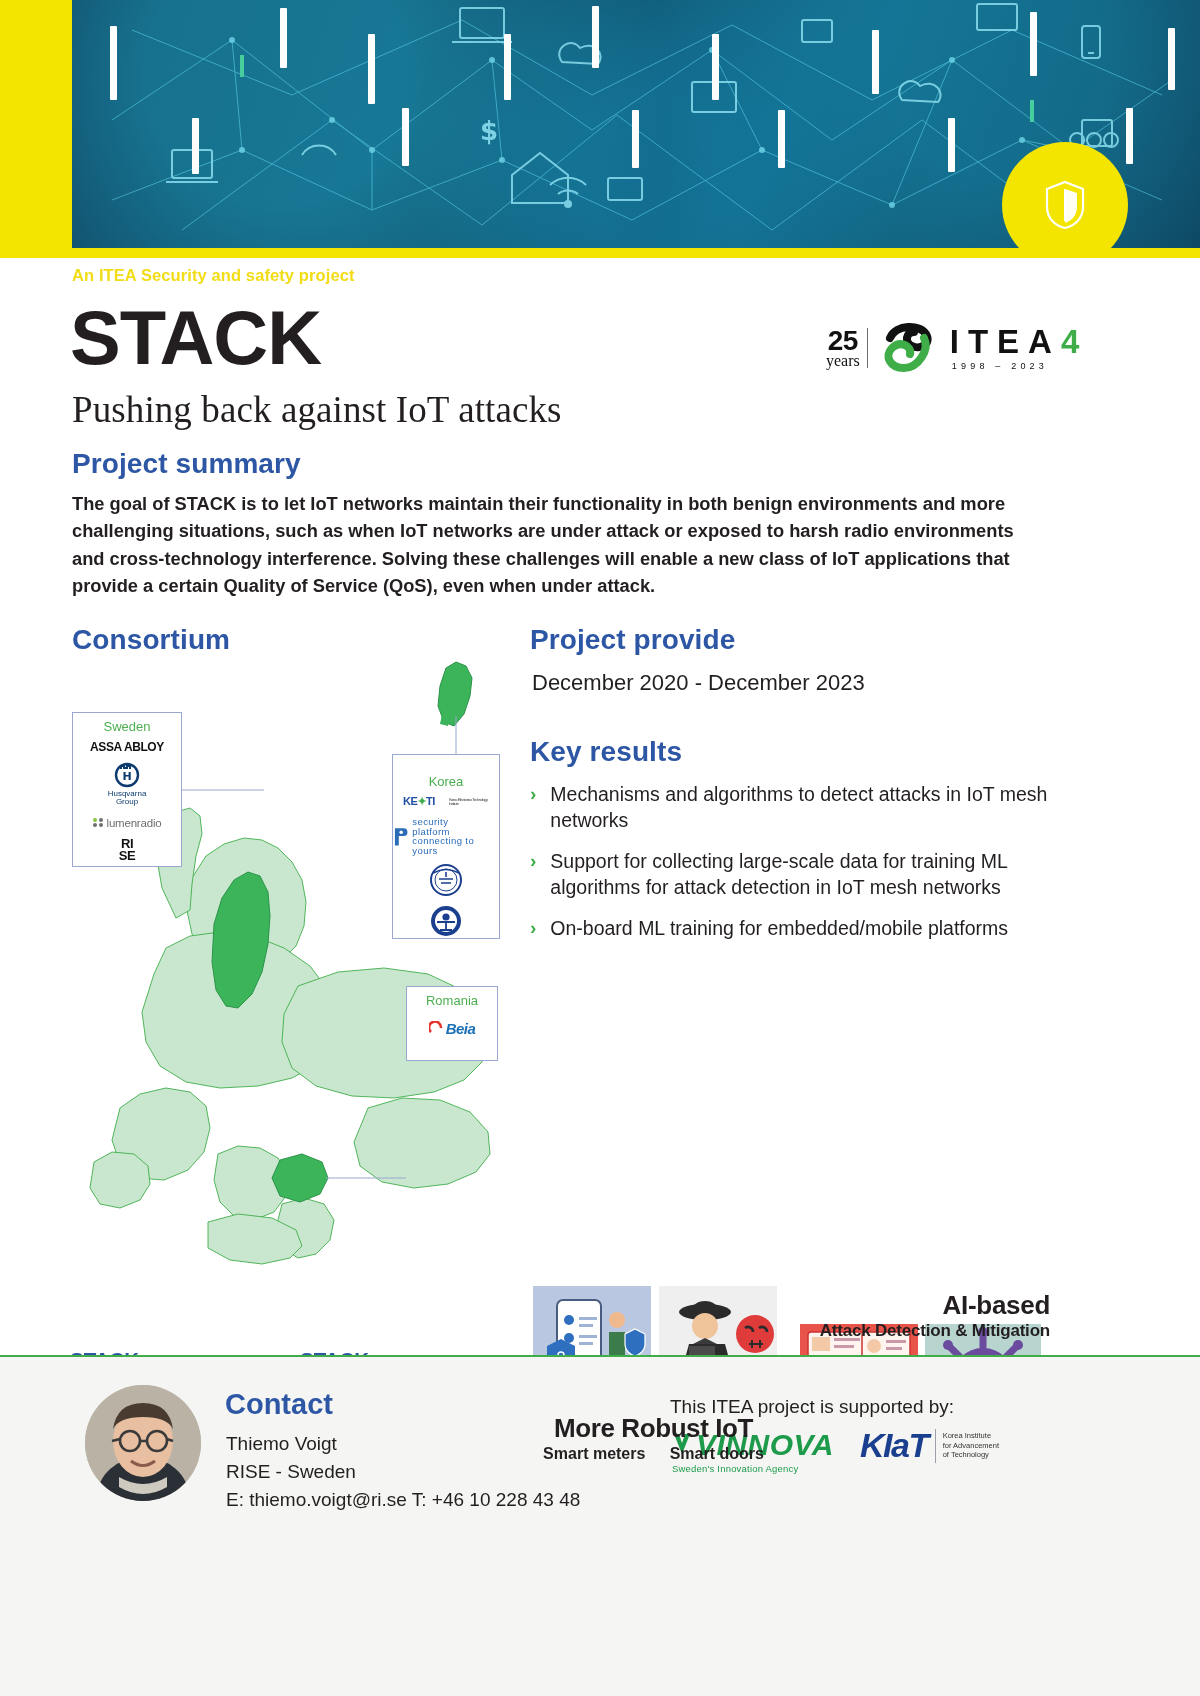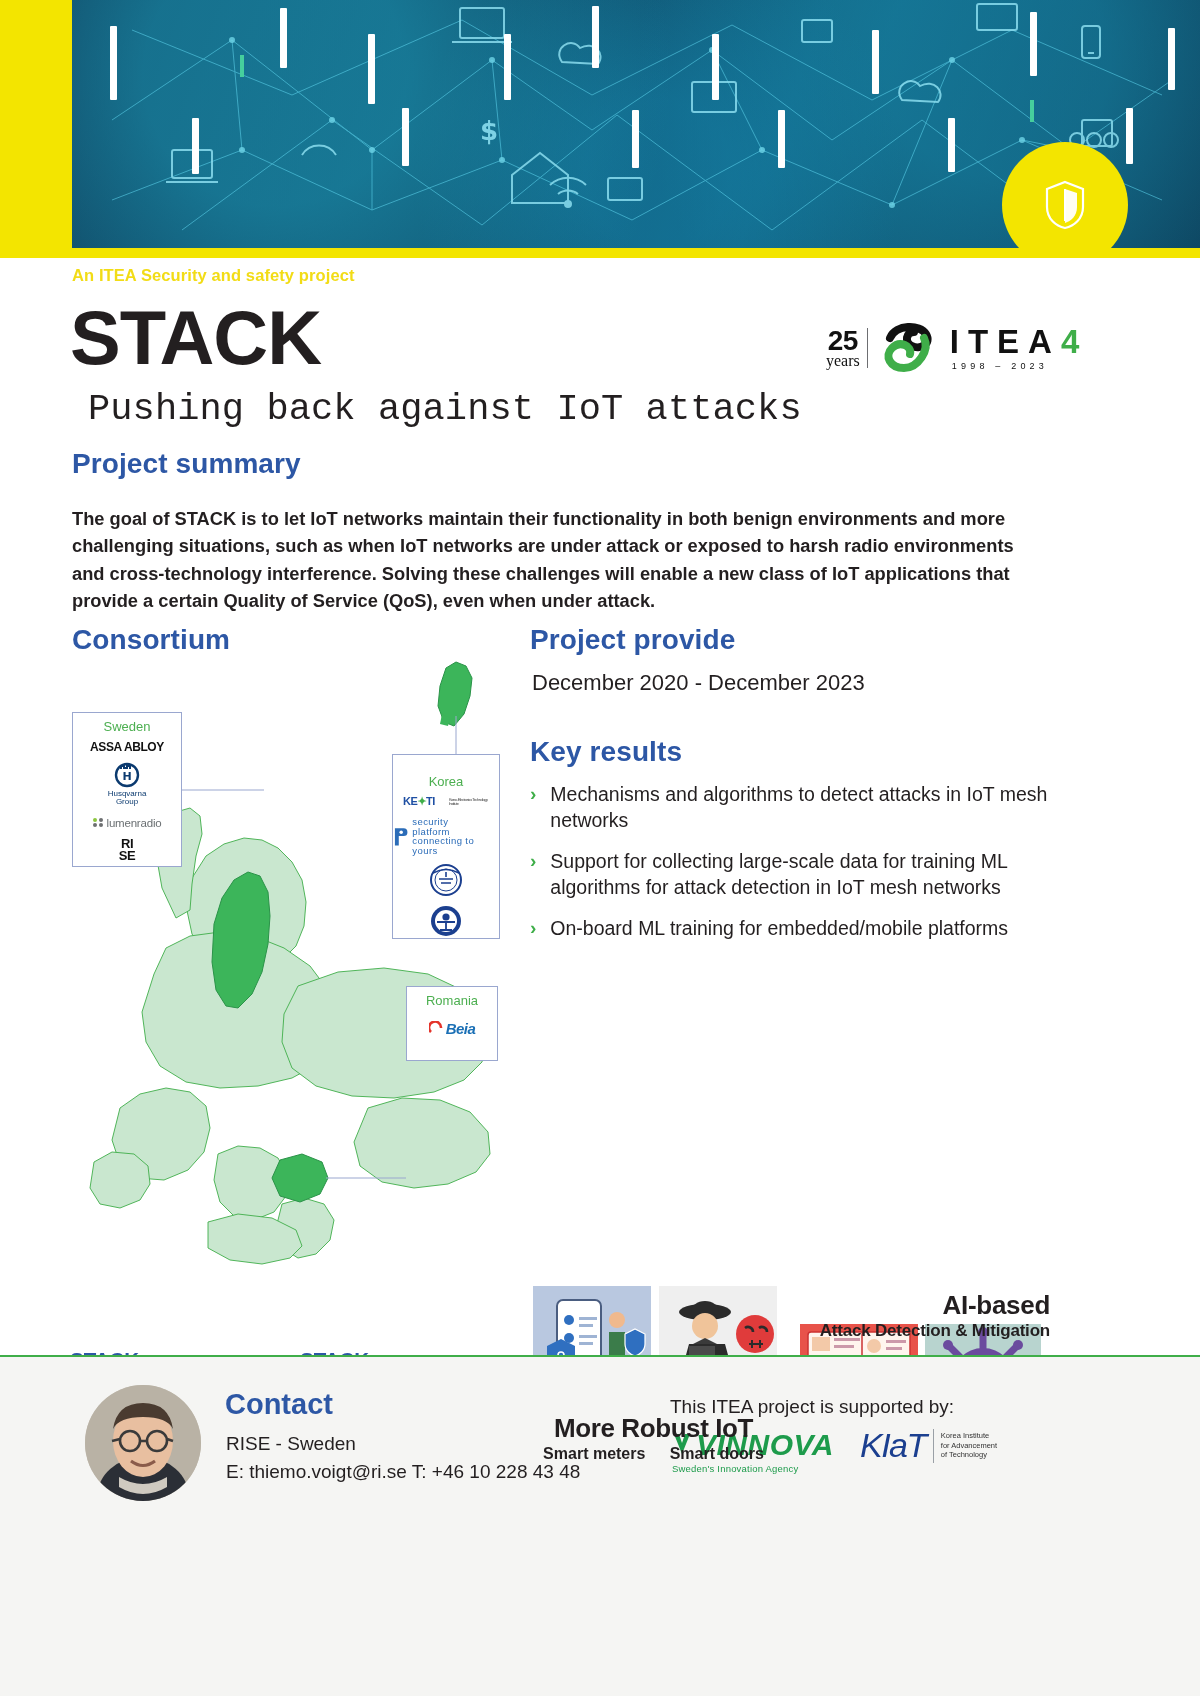--- a/index.html
+++ b/index.html
@@ -37,42 +37,42 @@
   }
 
   
   .body-wrap { position: absolute; left: 0; top: 258px; width: 1200px; }
   .kicker { position: absolute; left: 72px; top: 8px; color: #f2dc16; font-weight: bold; font-size: 16.5px; letter-spacing: .1px; }
   .title {
     position: absolute; left: 70px; top: 42px; font-size: 76px; font-weight: bold;
     letter-spacing: -1px; color: #231f20; line-height: 1;
   }
   .subtitle {
-    position: absolute; left: 72px; top: 130px; font-family: Liberation Mono, monospace;
-    font-size: 37px; color: #231f20; letter-spacing: .1px; margin-left: 16px;
+    position: absolute; left: 72px; top: 130px; font-family: Liberation Serif, serif;
+    font-size: 37px; color: #231f20; letter-spacing: .1px;
   }
 
   
   .itea-logo { position: absolute; left: 826px; top: 60px; width: 290px; height: 60px; display: flex; align-items: center; }
   .itea-25 { display: flex; flex-direction: column; align-items: center; line-height: .92; padding-right: 7px; border-right: 1.5px solid #6d6e71; }
   .itea-25 .n { font-size: 28px; font-weight: bold; color: #111; letter-spacing: -.5px; }
   .itea-25 .y { font-family: "Liberation Serif", serif; font-size: 16px; color: #111; }
   .itea-mark { position: relative; width: 62px; height: 56px; margin-left: 8px; }
   .itea-word { margin-left: 12px; display: flex; flex-direction: column; }
   .itea-word .w { font-size: 33px; font-weight: bold; letter-spacing: 9px; color: #111; line-height: 1; }
   .itea-word .w .four { color: #3fae49; }
   .itea-word .yrs { font-size: 9px; letter-spacing: 4.2px; color: #111; margin-top: 3px; margin-left: 2px; }
 
   h2.sec {
     color: #2d57a5; font-size: 28px; font-weight: bold; letter-spacing: .1px;
   }
   .summary-h { position: absolute; left: 72px; top: 190px; }
   .summary-p {
     position: absolute; left: 72px; top: 232px; width: 968px;
-    font-size: 18.3px; font-weight: bold; line-height: 1.49; color: #231f20; margin-top: 15px;
+    font-size: 18.3px; font-weight: bold; line-height: 1.49; color: #231f20;
   }
 
   .consortium-h { position: absolute; left: 72px; top: 366px; }
   .duration-h { position: absolute; left: 530px; top: 366px; }
   .duration-p { position: absolute; left: 532px; top: 412px; font-size: 22px; color: #231f20; }
   .keyres-h { position: absolute; left: 530px; top: 478px; }
 
   .kr-list { position: absolute; left: 530px; top: 524px; width: 520px; }
   .kr-item { display: flex; gap: 14px; margin-bottom: 15px; }
   .kr-chev { color: #3fae49; font-size: 19px; line-height: 1.25; flex: 0 0 auto; font-weight: 600; }
@@ -125,21 +125,21 @@
     position: absolute; left: 85px; top: 1385px; width: 116px; height: 116px; border-radius: 50%;
     overflow: hidden; background: #c9c3b8;
   }
   .contact-h { position: absolute; left: 225px; top: 1388px; color: #2d57a5; font-size: 29px; font-weight: bold; }
   .contact-l { position: absolute; left: 226px; top: 1430px; font-size: 19px; line-height: 1.48; color: #231f20; }
   .supported { position: absolute; left: 670px; top: 1396px; font-size: 19px; color: #231f20; }
   .vinnova { position: absolute; left: 672px; top: 1428px; }
   .vinnova .v1 { font-size: 30px; font-weight: bold; color: #1d9b4b; letter-spacing: .5px; font-style: italic; }
   .vinnova .v2 { font-size: 9.5px; color: #1d9b4b; letter-spacing: .2px; margin-top: 1px; }
   .kiat { position: absolute; left: 860px; top: 1426px; display: flex; align-items: center; gap: 7px; }
-  .kiat .k1 { font-size: 34px; font-weight: normal; color: #1b3f8f; letter-spacing: -1.5px; font-style: italic; }
+  .kiat .k1 { font-size: 34px; font-weight: bold; color: #1b3f8f; letter-spacing: -1.5px; font-style: italic; }
   .kiat .ksep { width: 1px; height: 34px; background: #9aa0a6; }
   .kiat .k2 { font-size: 7.5px; color: #333; line-height: 1.28; }
 </style>
 </head>
 <body>
 
 <div class="page">
 
   <div class="hero">
     <div class="hero-yellow-left"></div>
@@ -708,20 +708,21 @@
           <path d="M55 56 h7"></path>
           <path d="M35 54 l-8 2"></path>
           <path d="M82 54 l6 2"></path>
       </g>
       <path d="M46 76 q12 9 24 0" stroke="#8a5b4a" stroke-width="3" fill="none"></path>
       <path d="M34 92 q24 14 48 0 v10 q-24 14 -48 0 z" fill="#cfcac0"></path>
     </svg>
   </div>
   <div class="contact-h">Contact</div>
   <div class="contact-l">
+    <div>Thiemo Voigt</div>
     <div>RISE - Sweden</div>
     <div>E: thiemo.voigt@ri.se T: +46 10 228 43 48</div>
   </div>
 
   <div class="supported">This ITEA project is supported by:</div>
   <div class="vinnova">
     <div style="display:flex;align-items:center;gap:4px">
       <svg width="20" height="26" viewBox="0 0 20 26">
         <path d="M2 2 l8 20 l8 -20 l-5 0 l-3 9 l-3 -9 z" fill="#1d9b4b"></path>
       </svg>

